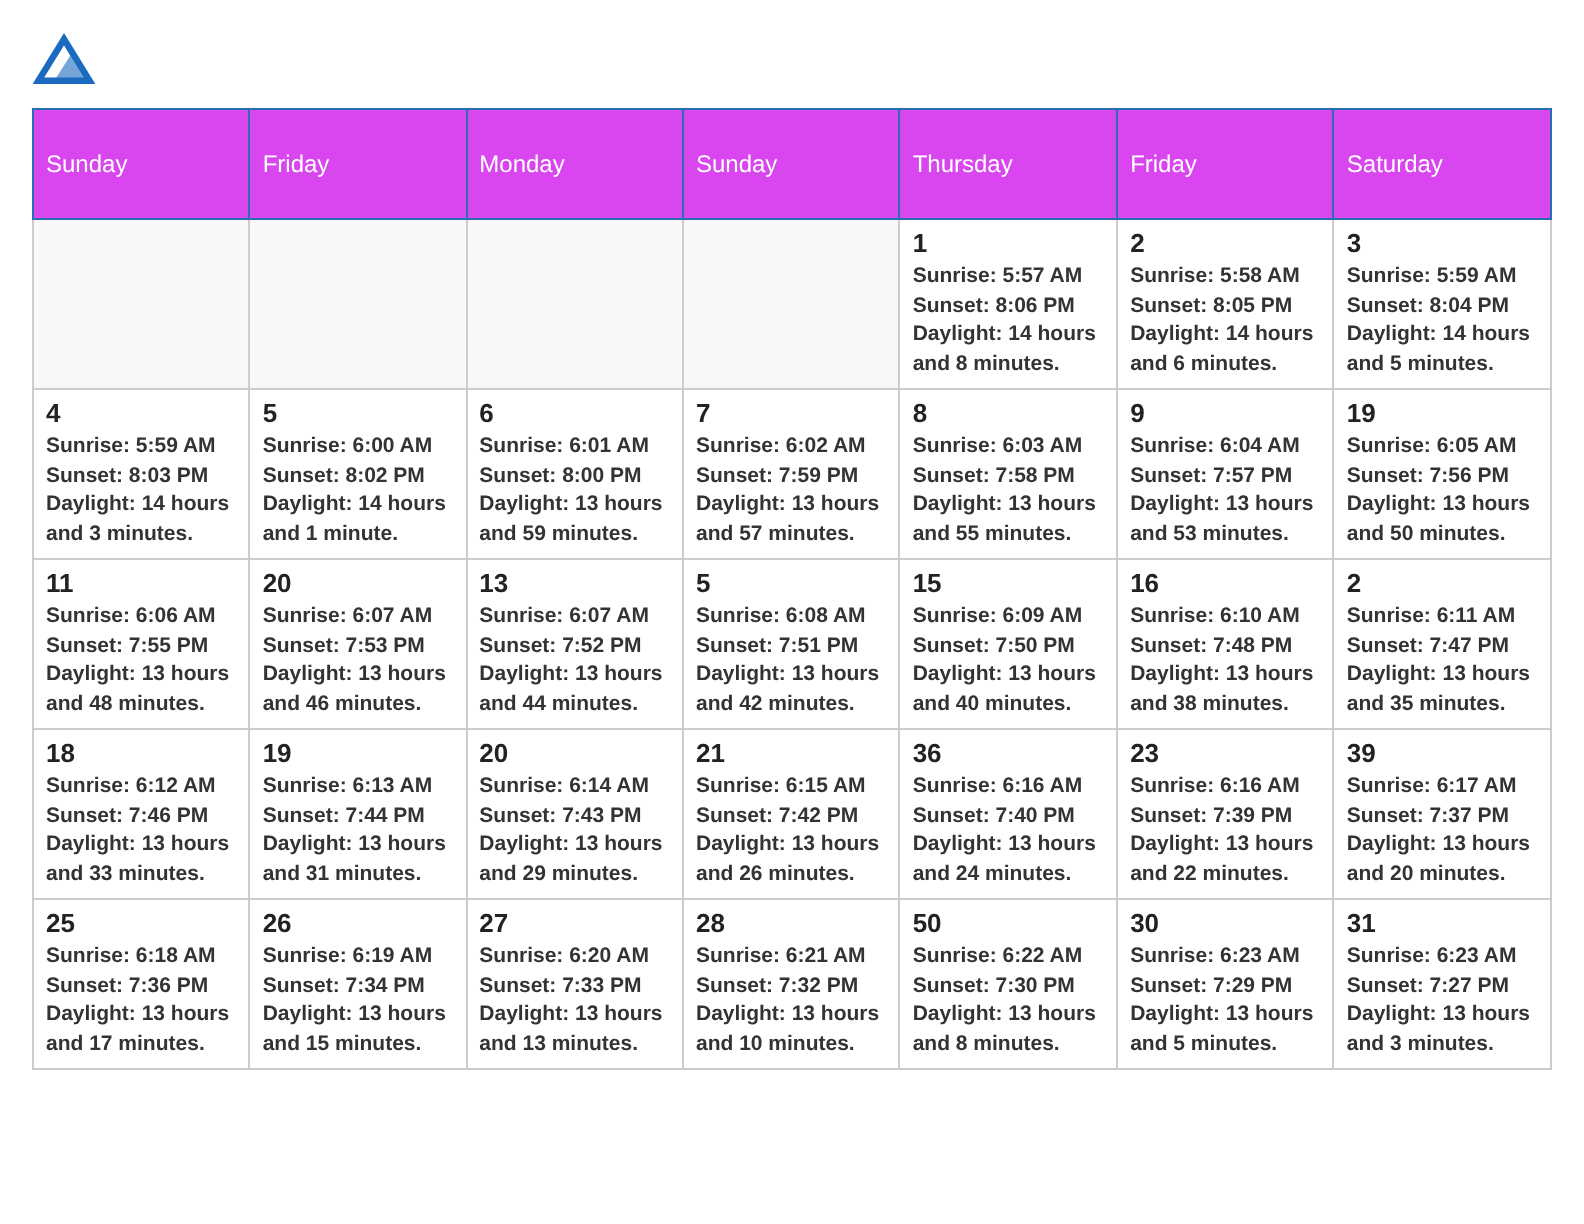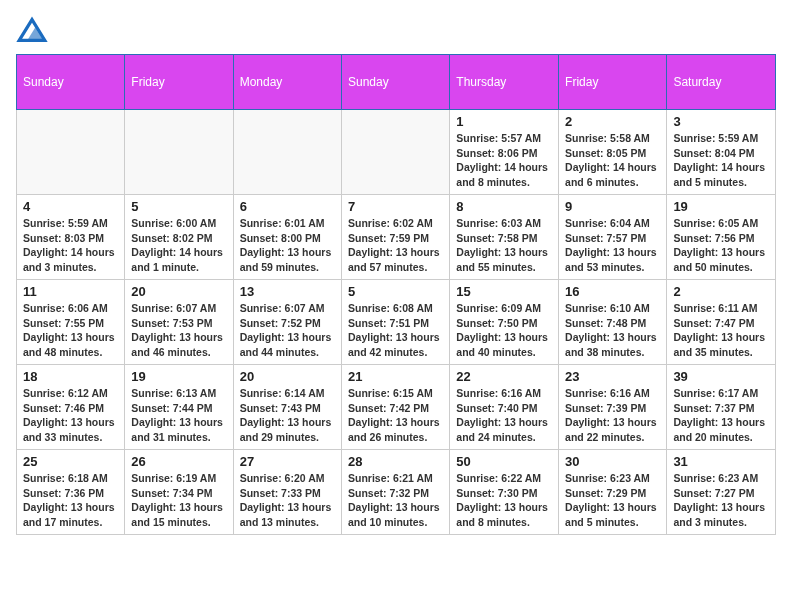--- a/index.html
+++ b/index.html
@@ -206,21 +206,21 @@
         </td>
         <td>
           <span class="day-num">20</span>
           <div class="day-info">Sunrise: 6:14 AM<br>Sunset: 7:43 PM<br>Daylight: 13 hours<br>and 29 minutes.</div>
         </td>
         <td>
           <span class="day-num">21</span>
           <div class="day-info">Sunrise: 6:15 AM<br>Sunset: 7:42 PM<br>Daylight: 13 hours<br>and 26 minutes.</div>
         </td>
         <td>
-          <span class="day-num">22</span>
+          <span class="day-num">36</span>
           <div class="day-info">Sunrise: 6:16 AM<br>Sunset: 7:40 PM<br>Daylight: 13 hours<br>and 24 minutes.</div>
         </td>
         <td>
           <span class="day-num">23</span>
           <div class="day-info">Sunrise: 6:16 AM<br>Sunset: 7:39 PM<br>Daylight: 13 hours<br>and 22 minutes.</div>
         </td>
         <td>
           <span class="day-num">39</span>
           <div class="day-info">Sunrise: 6:17 AM<br>Sunset: 7:37 PM<br>Daylight: 13 hours<br>and 20 minutes.</div>
         </td>

